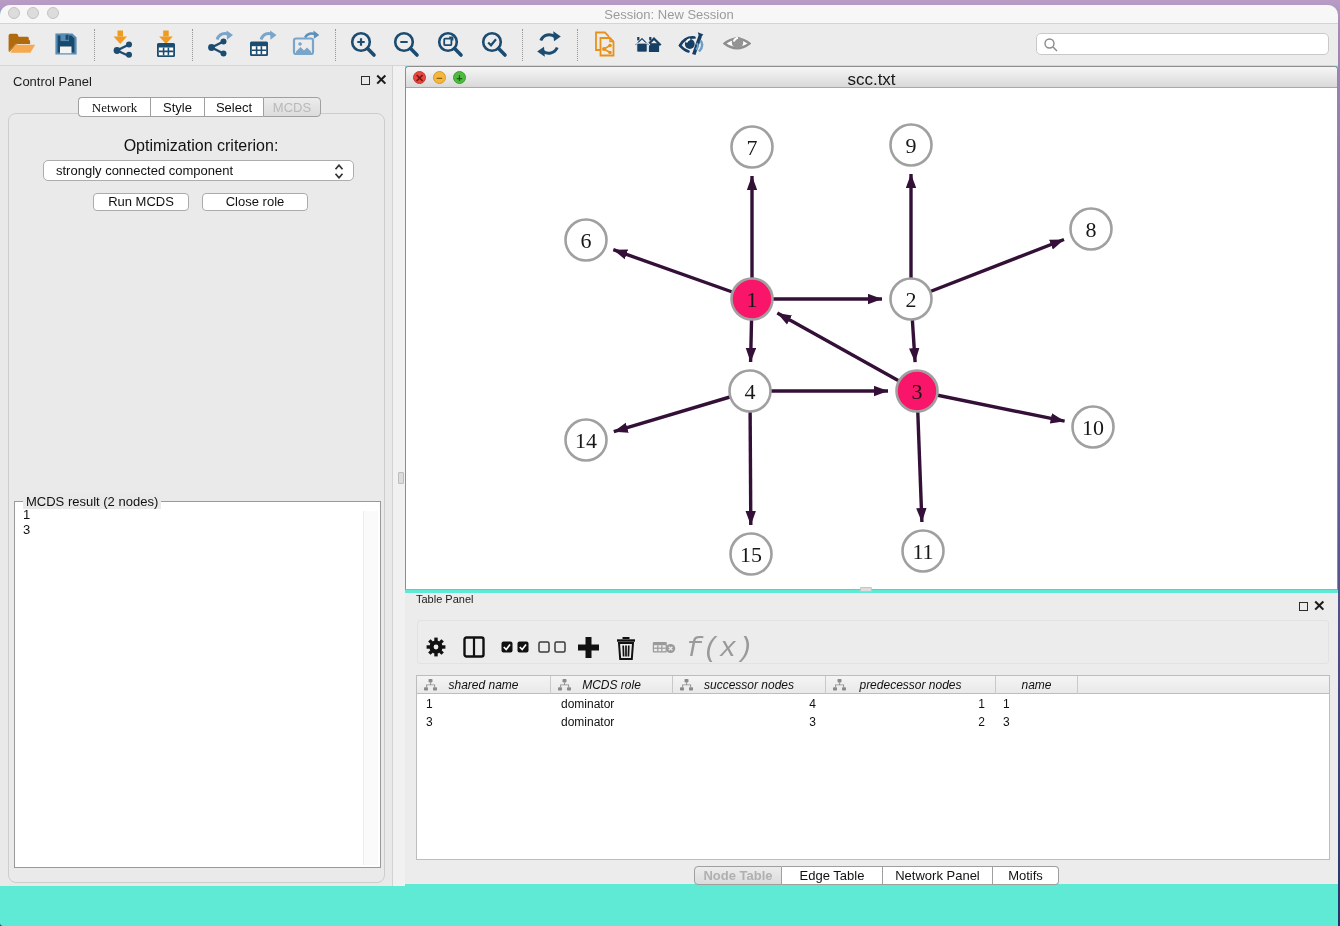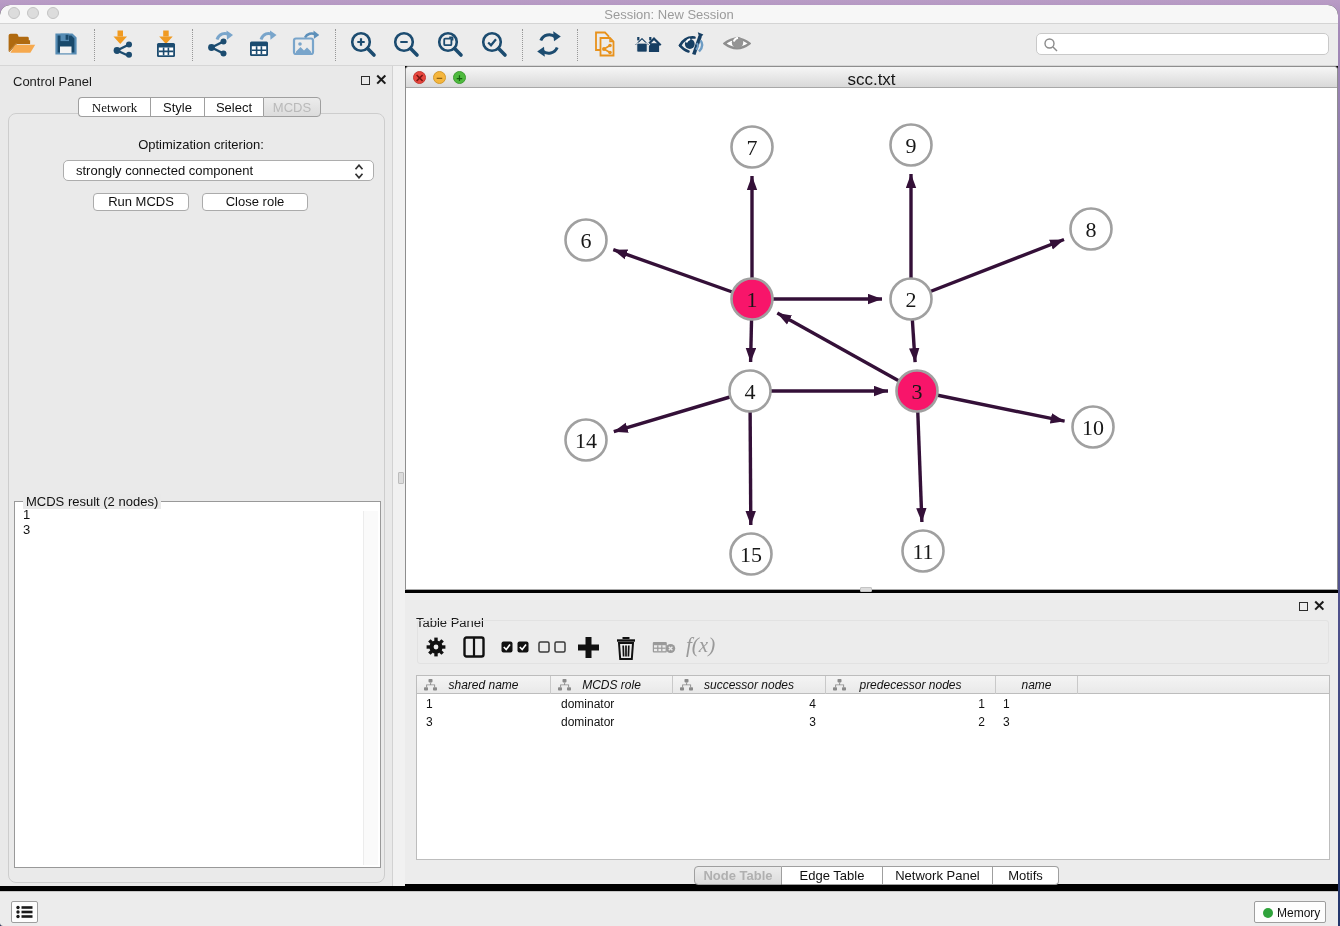--- a/index.html
+++ b/index.html
@@ -1,18 +1,18 @@
 <!DOCTYPE html>
 <html><head>
 <meta charset="utf-8">
 <style>
 * { margin:0; padding:0; box-sizing:border-box; }
 html,body { width:1340px; height:926px; overflow:hidden; }
 body { font-family:"Liberation Sans", sans-serif; background:linear-gradient(180deg,#b99cc6 0%, #a589b8 3%, #8a79ab 18%, #5e5a96 55%, #23356b 100%); position:relative; }
-.app { position:absolute; left:0; top:5px; width:1338px; height:921px; background:#000000; border-radius:10px 10px 0 3px; overflow:hidden; }
+.app { position:absolute; left:0; top:5px; width:1338px; height:921px; background:#5eead4; border-radius:10px 10px 0 3px; overflow:hidden; }
 .titlebar { position:absolute; left:0; top:0; width:100%; height:19px; background:#f7f7f7; border-bottom:1px solid #d4d4d4; }
 .tl { position:absolute; top:2px; width:12px; height:12px; border-radius:50%; background:#dcdcdc; border:1px solid #c3c3c3; }
 .apptitle { position:absolute; top:2px; width:100%; text-align:center; font-size:13px; color:#9b9b9b; }
 .toolbar { position:absolute; left:0; top:19px; width:100%; height:42px; background:#ececec; border-bottom:1px solid #d6d6d6; }
 .sep { position:absolute; top:5px; height:32px; width:0; border-left:1px dotted #979797; }
 .ticon { position:absolute; }
 .search { position:absolute; left:1036px; top:9px; width:293px; height:22px; background:#fff; border:1px solid #c9c9c9; border-radius:5px; }
 .search svg { position:absolute; left:6px; top:3px; }
 .statusbar { position:absolute; left:0; top:886px; width:100%; height:35px; background:#ececec; border-top:1px solid #c6c6c6; }
 .listbtn { position:absolute; left:11px; top:9px; width:27px; height:22px; background:#fdfdfd; border:1px solid #9e9e9e; border-radius:2px; }
@@ -23,37 +23,37 @@
 
 .cpanel { position:absolute; left:0; top:61px; width:393px; height:820px; background:#e9e9e9; border-right:1px solid #d2d2d2; }
 .cptitle { position:absolute; left:13px; top:8px; font-size:13px; color:#1c1c1c; }
 .winbox { position:absolute; width:9px; height:9px; border:1.5px solid #2c2c2c; background:transparent; }
 .winx { position:absolute; font-size:15px; font-weight:bold; color:#1a1a1a; line-height:10px; }
 .cpbody { position:absolute; left:8px; top:47px; width:377px; height:770px; background:#eaeaea; border:1px solid #cdcdcd; border-radius:8px; }
 .tabs { position:absolute; left:78px; top:31px; height:20px; display:flex; z-index:5; }
 .tab { height:20px; background:#fff; border:1px solid #9f9f9f; border-right:none; font-size:13px; color:#111; text-align:center; line-height:19px; }
 .tab.first { border-radius:4px 0 0 4px; }
 .tab.sel { background:linear-gradient(#ececec,#dcdcdc); color:#b9b9b9; border-right:1px solid #9f9f9f; border-radius:0 4px 4px 0; }
-.optlabel { position:absolute; left:0; top:71px; width:402px; text-align:center; font-size:13px; color:#111; }
-.combo { position:absolute; left:43px; top:94px; width:311px; height:21px; background:#fff; border:1px solid #adadad; border-radius:5px; font-size:13px; color:#111; line-height:19px; padding-left:12px;margin-left:20px; }
+.optlabel { position:absolute; left:0; top:71px; width:402px; text-align:center; font-size:16px; color:#111; }
+.combo { position:absolute; left:43px; top:94px; width:311px; height:21px; background:#fff; border:1px solid #adadad; border-radius:5px; font-size:13px; color:#111; line-height:19px; padding-left:12px; }
 .btn { position:absolute; height:18px; background:#fff; border:1px solid #ababab; border-radius:4px; font-size:13px; color:#111; text-align:center; line-height:16px; }
 .group { position:absolute; left:14px; top:435px; width:367px; height:367px; background:#fff; border:1px solid #999; }
 .grouplegend { position:absolute; left:8px; top:-8px; background:#e9e9e9; padding:0 3px; font-size:13px; color:#111; }
 .groupscroll { position:absolute; right:2px; top:9px; width:15px; height:354px; background:#fafafa; border-left:1px solid #ececec; }
 .grouptext { position:absolute; left:8px; top:5px; font-size:13px; color:#111; line-height:15px; }
 
 
 .sccwin { position:absolute; left:405px; top:61px; width:933px; height:524px; background:#fff; border:1px solid #8e8e8e; border-bottom:1px solid #aaa; border-radius:4px 4px 0 0; }
 .scctitle { position:absolute; left:0; top:0; width:100%; height:21px; background:linear-gradient(#f6f6f6,#d9d9d9); border-bottom:1px solid #a8a8a8; border-radius:4px 4px 0 0; }
 .scctitle .t { position:absolute; width:100%; top:3px; text-align:center; font-size:17px; color:#161616; }
 .light { position:absolute; top:3.5px; width:13px; height:13px; border-radius:50%; font-size:11px; font-weight:bold; text-align:center; line-height:13px; }
 
 
 .tpanel { position:absolute; left:405px; top:588px; width:933px; height:291px; background:#ececec; }
-.tptitle { position:absolute; left:11px; top:22px; font-size:13px; color:#1c1c1c; }
+.tptitle { position:absolute; left:11px; top:0; font-size:11px; color:#1c1c1c; }
 .thead { position:absolute; left:11px; top:82px; width:914px; height:19px; background:linear-gradient(#f4f4f4,#e9e9e9); border:1px solid #bdbdbd; }
 .tbody { position:absolute; left:11px; top:101px; width:914px; height:166px; background:#fff; border:1px solid #bdbdbd; border-top:none; }
 .hcol { position:absolute; top:0; height:18px; border-right:1px solid #c9c9c9; font-size:12px; color:#111; text-align:center; line-height:18px;font-style:italic; }
 .trow { position:absolute; font-size:12px; color:#111; height:18px; line-height:18px; }
 .hicon { position:absolute; top:3px; }
 .btabs { position:absolute; left:289px; top:273px; height:19px; display:flex; }
 .btab { height:19px; background:#fff; border:1px solid #9f9f9f; border-left:none; font-size:13px; color:#111; line-height:18px; text-align:center; }
 .btab.sel { background:linear-gradient(#ececec,#dcdcdc); color:#b0b0b0; border-left:1px solid #9f9f9f; border-radius:4px 0 0 4px; }
 .btab.last { border-radius:0 4px 4px 0; }
 </style>
@@ -373,21 +373,21 @@
         <rect x="2" y="4.2" width="11.6" height="6" fill="#ececec"></rect>
         <g stroke="#9a9a9a" stroke-width="1.2">
           <line x1="5.8" y1="4.2" x2="5.8" y2="10.2"></line>
           <line x1="9.8" y1="4.2" x2="9.8" y2="10.2"></line>
           <line x1="2" y1="7.2" x2="13.6" y2="7.2"></line>
         </g>
         <circle cx="18.6" cy="7.5" r="4.6" fill="#9a9a9a"></circle>
         <path d="M16.8,5.7 l3.6,3.6 M20.4,5.7 l-3.6,3.6" stroke="#ececec" stroke-width="1.3"></path>
       </svg>
 
-      <div style="position:absolute;left:281px;top:13px;width:40px;font-family:Liberation Serif, serif;font-style:italic;font-size:21px;color:#9a9a9a;">f(x)</div>
+      <div style="position:absolute;left:281px;top:13px;width:40px;font-family:Liberation Mono, monospace;font-style:italic;font-size:28px;color:#9a9a9a;">f(x)</div>
     </div>
     <div class="thead" id="thead">
       <div class="hcol" style="left:0;width:134px;">shared name</div>
       <div class="hcol" style="left:134px;width:122px;">MCDS role</div>
       <div class="hcol" style="left:256px;width:153px;">successor nodes</div>
       <div class="hcol" style="left:409px;width:170px;">predecessor nodes</div>
       <div class="hcol" style="left:579px;width:82px;">name</div>
       <svg class="hicon" style="left:7px;" width="13" height="12" viewBox="0 0 13 12">
           <g fill="#8a8a8a">
             <rect x="4.5" y="0" width="4" height="3.4" rx="0.8"></rect>
@@ -436,31 +436,13 @@
     <div class="btabs">
       <div class="btab sel" style="width:88px;font-weight:bold;">Node Table</div>
       <div class="btab" style="width:101px;">Edge Table</div>
       <div class="btab" style="width:110px;">Network Panel</div>
       <div class="btab last" style="width:66px;">Motifs</div>
     </div>
   </div>
 
   <div style="position:absolute;left:398px;top:467px;width:6px;height:12px;background:#dcdcdc;border:1px solid #bdbdbd;border-radius:1px;"></div>
   <div style="position:absolute;left:860px;top:582px;width:12px;height:5px;background:#dcdcdc;border:1px solid #c4c4c4;border-radius:1px;"></div>
-  <div class="statusbar">
-    <div class="listbtn">
-        <svg width="17" height="14" viewBox="0 0 17 14" style="position:absolute;left:4px;top:3px;">
-          <g fill="#1a1a1a">
-            <circle cx="2" cy="2.5" r="1.7"></circle>
-            <circle cx="2" cy="7" r="1.7"></circle>
-            <circle cx="2" cy="11.5" r="1.7"></circle>
-            <rect x="5.5" y="1.2" width="11" height="2.6"></rect>
-            <rect x="5.5" y="5.7" width="11" height="2.6"></rect>
-            <rect x="5.5" y="10.2" width="11" height="2.6"></rect>
-          </g>
-        </svg>
-      </div>
-    <div class="membtn">
-        <div class="dot"></div>
-        <span>Memory</span>
-      </div>
-  </div>
 </div>
 
 </body></html>

